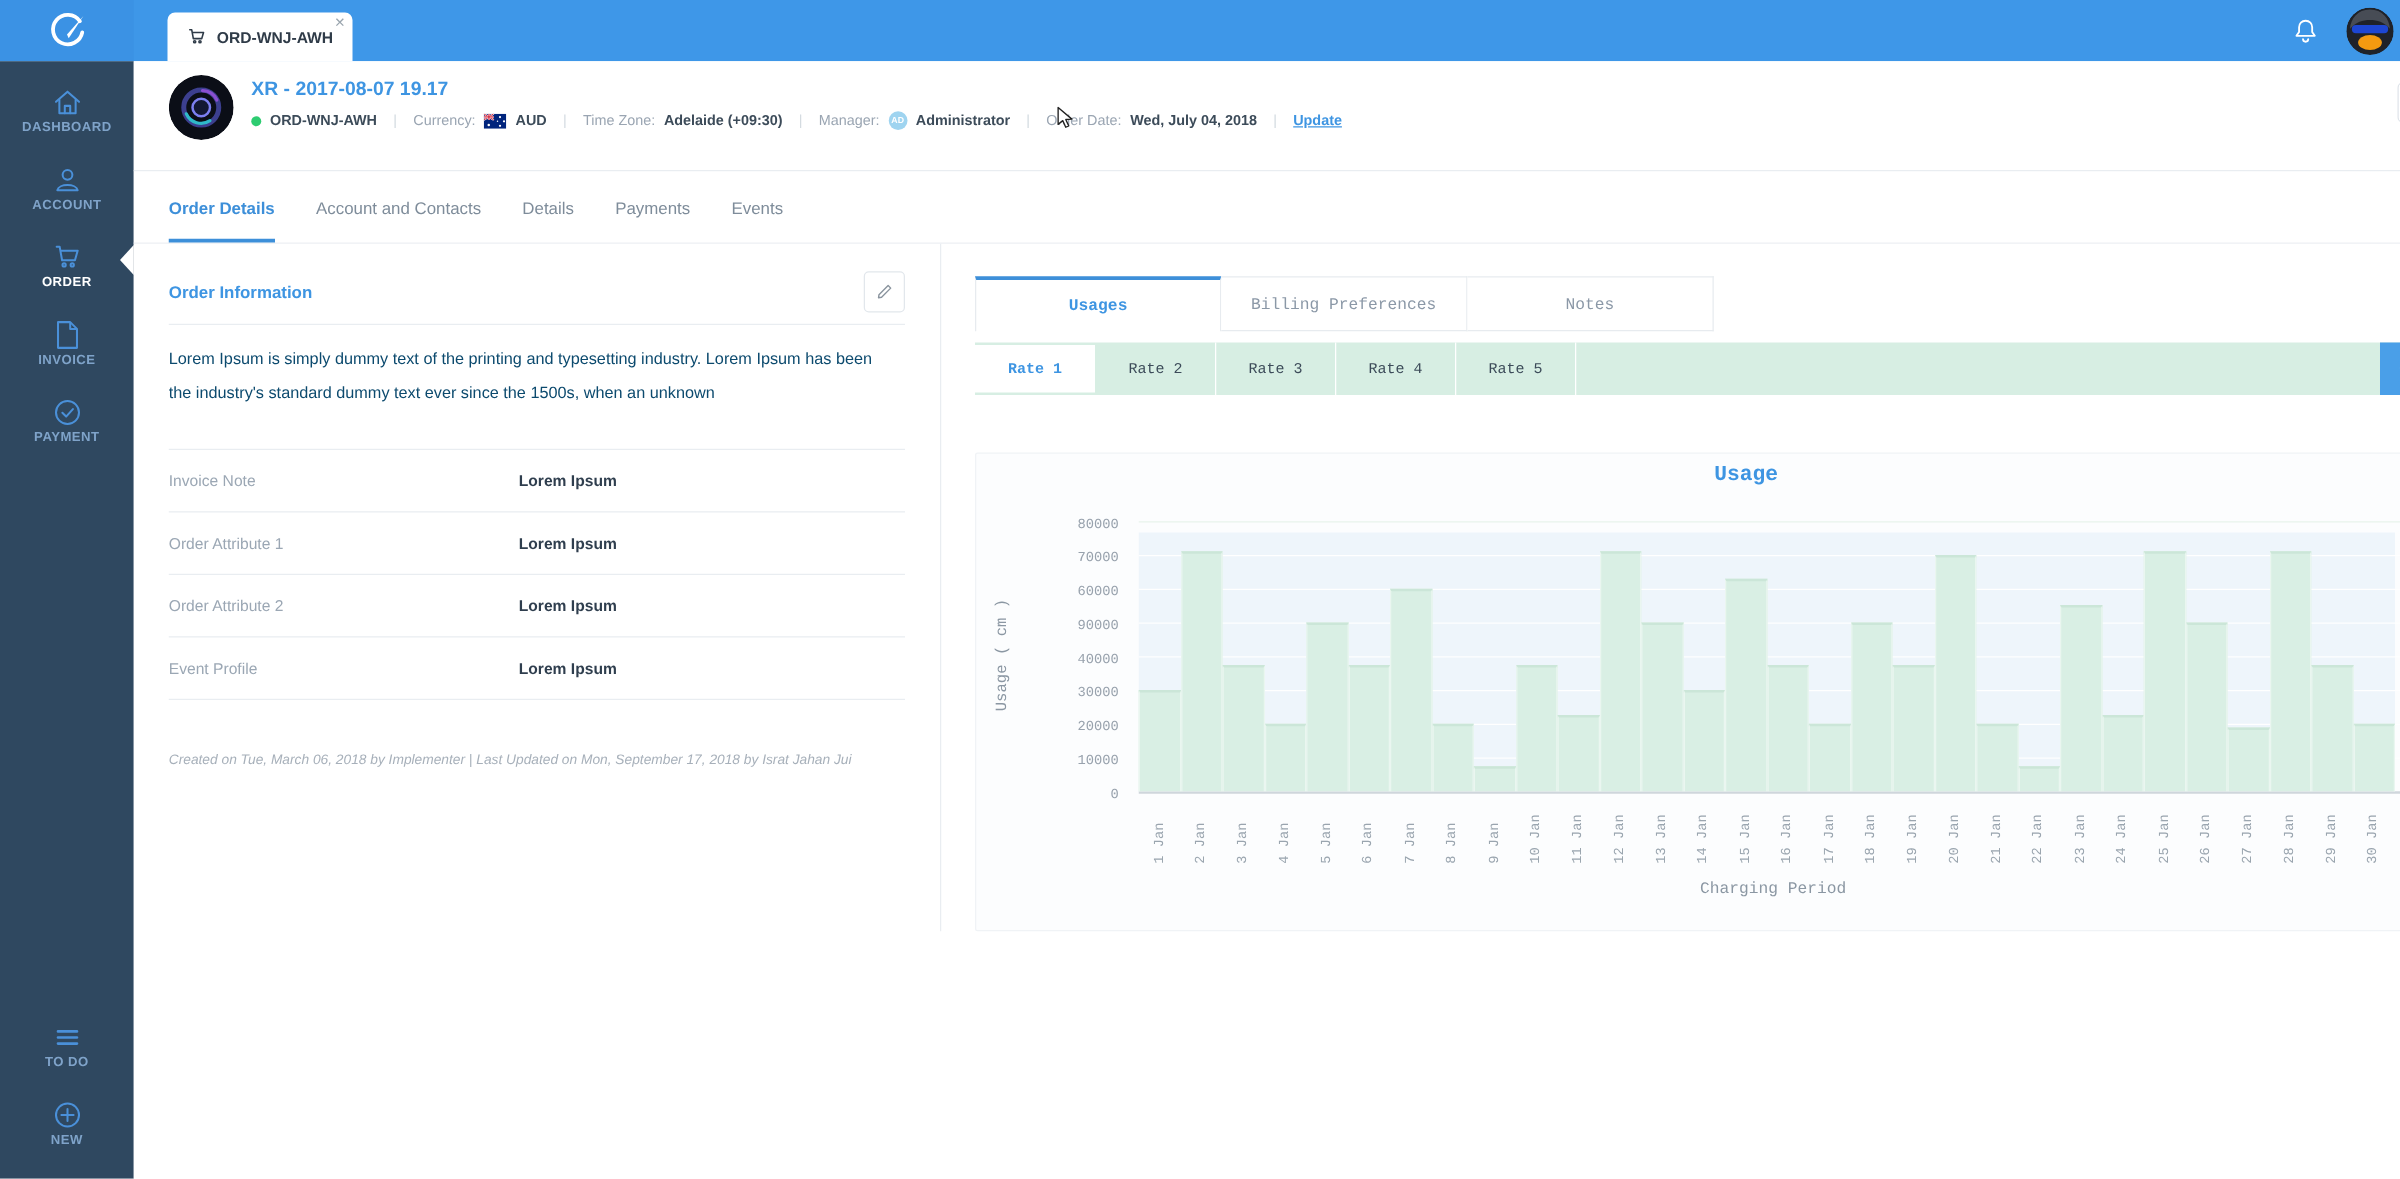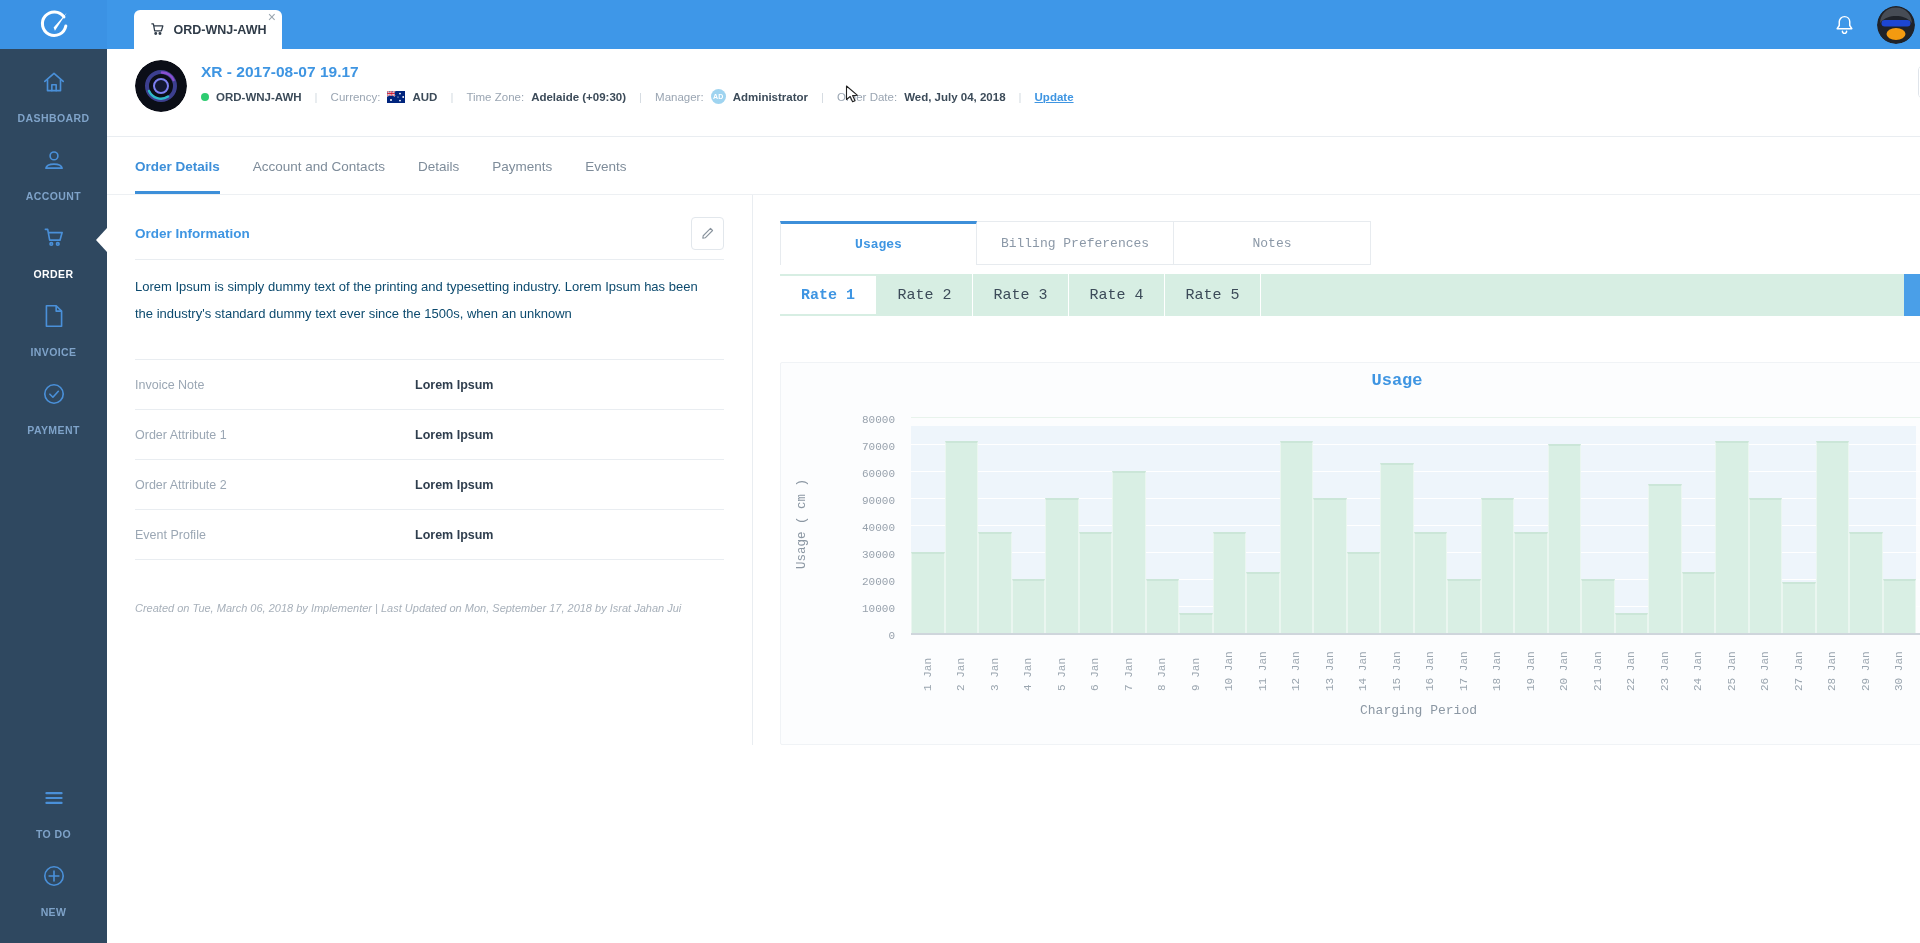--- a/index.html
+++ b/index.html
@@ -14,21 +14,21 @@
   .doc-tab .icon { color:#2f3b48; display:flex; }
   .doc-tab-label { font-size:12.5px; font-weight:bold; color:#2f3b48; }
   .tab-close { position:absolute; top:0px; right:6px; font-size:14px; color:#9aa5ae; cursor:pointer; line-height:14px; }
   .topbar-spacer { flex:1; }
   .bell { margin-right:22px; display:flex; cursor:pointer; }
   .user-avatar { width:38px; height:38px; border-radius:50%; overflow:hidden; margin-right:5px; cursor:pointer; }
 
   
   .layout { display:flex; height:894px; }
   .sidebar { width:107px; background:#2f4860; display:flex; flex-direction:column; padding-top:8px; flex-shrink:0; }
-  .side-item { display:flex; flex-direction:column; align-items:center; gap:17px; padding:12px 0 11px; position:relative; cursor:pointer; }
+  .side-item { display:flex; flex-direction:column; align-items:center; gap:1px; padding:12px 0 11px; position:relative; cursor:pointer; }
   .side-icon { color:#4a90d9; display:flex; }
   .side-label { font-size:10.5px; font-weight:bold; color:#7fa3c9; letter-spacing:.4px; }
   .side-item.active .side-label { color:#ffffff; }
   .side-item.active::after { content:''; position:absolute; right:0; top:15px; width:0; height:0;
     border-top:12px solid transparent; border-bottom:12px solid transparent; border-right:11px solid #fff; }
   .side-bottom { margin-top:auto; padding-bottom:14px;text-align:center; }
 
   .main { flex:1; background:#fff; position:relative; }
 
   
@@ -70,21 +70,21 @@
   .created-footer { margin-top:42px; font-size:11px; font-style:italic; color:#a7b0ba; }
 
   .right-panel { margin-left:27px; width:1234px; padding-top:26px;font-family:Liberation Mono, monospace; }
   .rp-tabs { display:flex; }
   .rp-tab { width:197px; height:44px; display:flex; align-items:center; justify-content:center; font-size:13px; color:#8b98a7;
     border:1px solid #e7ebef; cursor:pointer; background:#fff; }
   .rp-tab + .rp-tab { border-left:none; }
   .rp-tab.active { color:#3e95e2; font-weight:bold; border-top:3px solid #3d8fd9; border-bottom:none; }
 
   .rate-bar { margin-top:9px; height:42px; background:#d7eee3; display:flex; align-items:stretch; }
-  .rate { width:96px; display:flex; align-items:center; justify-content:center; font-size:15px; color:#3c4b59;
+  .rate { width:96px; display:flex; align-items:center; justify-content:center; font-size:12px; color:#3c4b59;
     border-right:1px solid #fff; cursor:pointer; }
   .rate.active { background:#fff; color:#3e95e2; font-weight:bold; align-self:center; height:38px; border-right:none; margin-right:1px; }
   .add-usage { margin-left:auto; width:110px; border:none; background:#4a9fe8; color:#fff; font-size:12px; font-weight:bold; cursor:pointer;
     font-family:inherit; }
 
   .view-toggle { margin-top:11px; display:flex; justify-content:flex-end; }
   .vt-group { display:flex; border:1px solid #e2e7ec; border-radius:4px; overflow:hidden; background:#fff; }
   .vt-btn { width:34px; height:33px; display:flex; align-items:center; justify-content:center; background:#fff; border:none; cursor:pointer; }
   .vt-btn + .vt-btn { border-left:1px solid #e2e7ec; }
 

